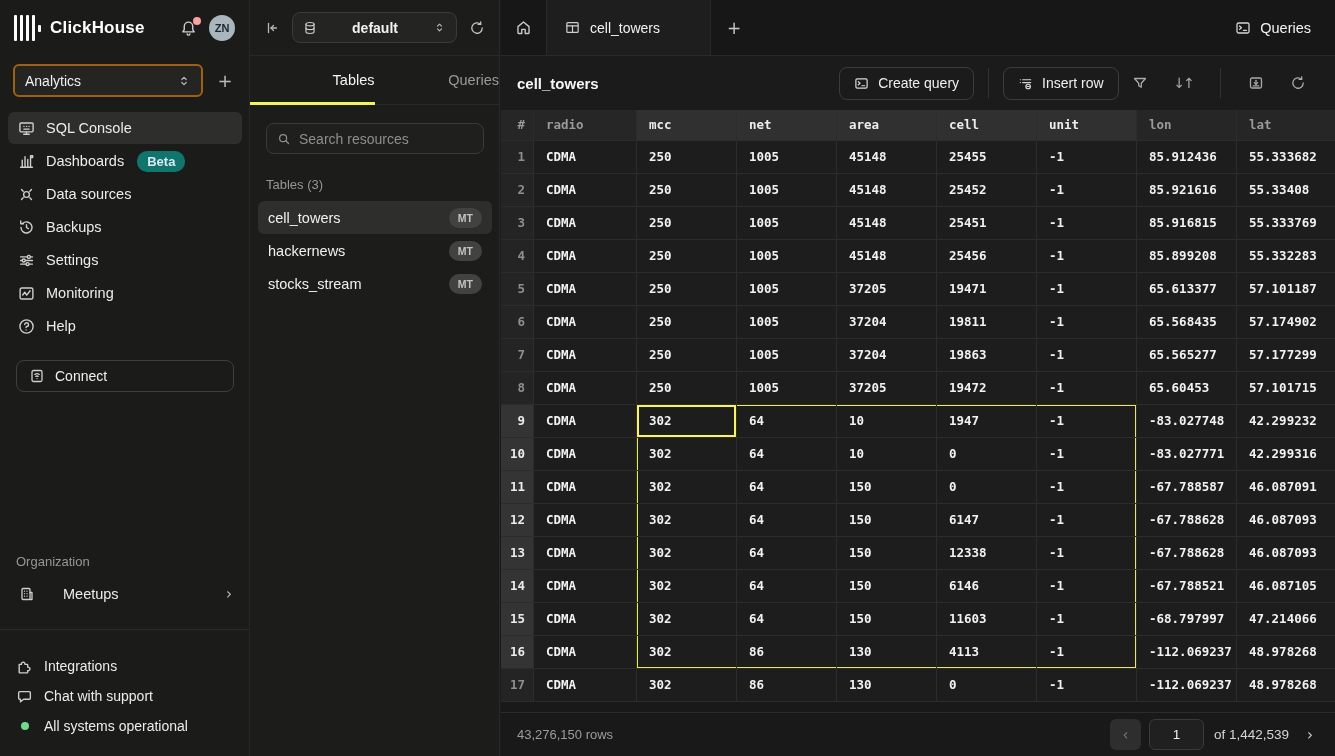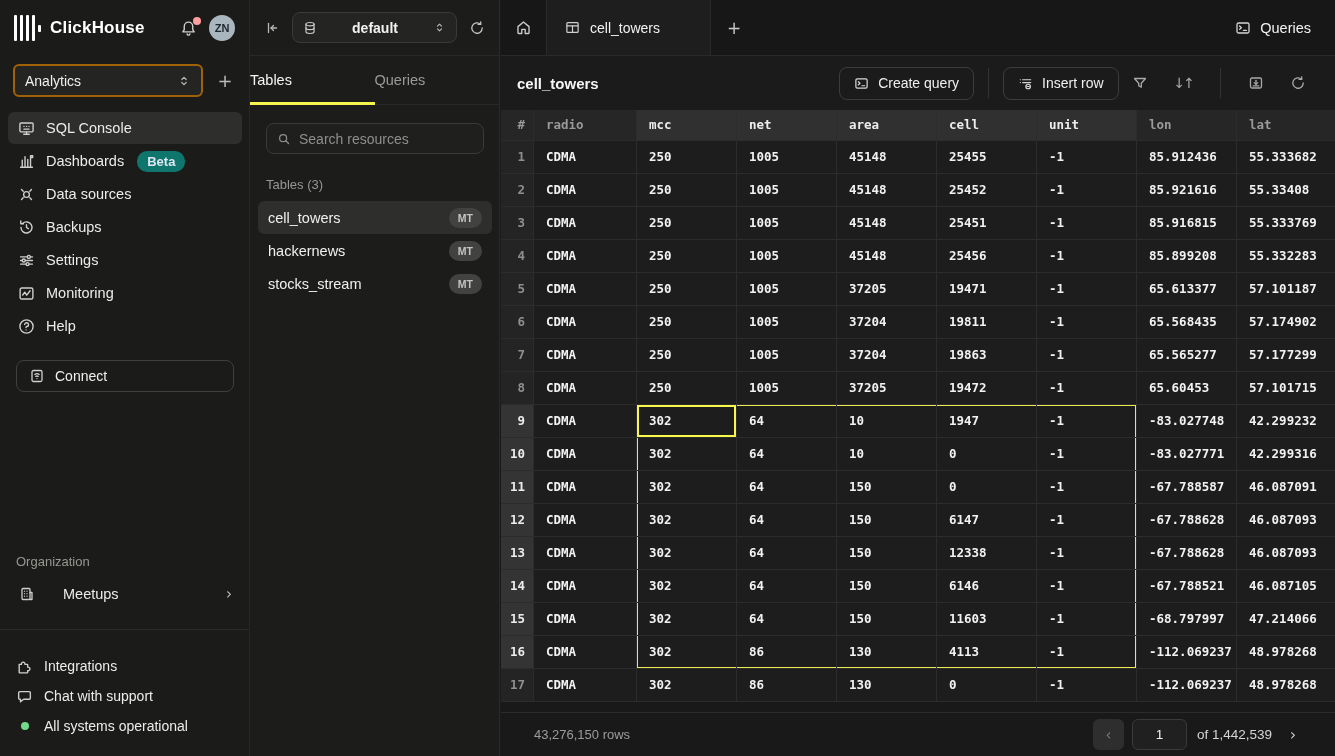--- a/index.html
+++ b/index.html
@@ -50,21 +50,21 @@
 
   
   #explorer { position:absolute; left:250px; top:0; width:250px; height:756px; background:#1c1c1b; border-right:1px solid #2a2a2a; }
   .ex-topbar { position:absolute; left:0; top:0; width:100%; height:56px; display:flex; align-items:center; padding:0 14px; gap:12px; border-bottom:1px solid #282827; }
   .collapse { color:#b9b9b9; }
   .db-select { flex:1; height:31px; background:#242423; border:1px solid #3a3a39; border-radius:8px; display:flex; align-items:center; gap:8px; padding:0 10px; font-size:14px; font-weight:700; color:#f2f2f2; }
   .db-select .lbl { flex:1; text-align:center; }
   .ex-refresh { color:#c4c4c4; }
 
   .ex-tabs { position:absolute; left:0; top:56px; width:100%; height:49px; display:flex; border-bottom:1px solid #282827; }
-  .ex-tab { flex:1; display:flex; align-items:center; justify-content:flex-start; font-size:14.5px; color:#9a9a9a; position:relative; }
+  .ex-tab { flex:1; display:flex; align-items:center; justify-content:flex-end; font-size:14.5px; color:#9a9a9a; position:relative; }
   .ex-tab.active { color:#f5f5f5; }
   .ex-tab.active::after { content:""; position:absolute; left:0; right:0; bottom:-1px; height:3px; background:#f4f54d; }
 
   .ex-content { position:absolute; left:16px; top:105px; width:218px; }
   .new-table-btn { margin-top:19px; width:100%; height:31px; background:#f4f54d; border:none; border-radius:8px; display:flex; align-items:center; justify-content:center; gap:9px; font-size:14px; font-weight:500; color:#141414; }
   .search-box { margin-top:18px; width:100%; height:31px; background:#1f1f1e; border:1px solid #3a3a39; border-radius:8px; display:flex; align-items:center; gap:8px; padding:0 10px; color:#8f8f8f; }
   .search-box input { flex:1; background:transparent; border:none; outline:none; color:#d8d8d8; font-size:14px; font-family:inherit; }
   .search-box input::placeholder { color:#8f8f8f; }
   .ex-section-label { margin-top:23px; font-size:13px; color:#969693; }
   .tbl-list { margin-top:9px; margin-left:-8px; width:234px; }
@@ -97,21 +97,21 @@
   .gr { display:grid; grid-template-columns:33px 103px 100px 100px 100px 100px 100px 100px 98px; }
   .gr > div { height:33px; line-height:32px; border-right:1px solid #2c2c2c; border-bottom:1px solid #2c2c2c; font-family:"DejaVu Sans Mono", monospace; font-size:12.5px; font-weight:700; color:#f2f2f2; padding-left:12px; overflow:hidden; white-space:nowrap; background:#1d1d1d; }
   .gr > div:last-child { border-right:none; }
   .gr.thead > div { height:31px; line-height:30px; background:#262626; color:#9a9a9a; }
   .gr.thead > div.th-sel { background:#303030; color:#ededed; }
   .gr > div.numcell { background:#242424; color:#8f8f8f; text-align:right; padding:0 8px 0 0; }
   .gr > div.numcell.num-sel { background:#343434; color:#ececec; }
   .gr.thead > div.numcell { background:#262626; color:#9a9a9a; }
 
   
-  .statusbar { position:absolute; left:0; top:712px; width:100%; height:44px; background:#191919; border-top:1px solid #2c2c2c; display:flex; align-items:center; padding:0 33px; }
+  .statusbar { position:absolute; left:0; top:712px; width:100%; height:44px; background:#191919; border-top:1px solid #2c2c2c; display:flex; align-items:center; padding:0 16px; }
   .rowcount { font-size:13px; color:#9c9c9c; }
   .sb-spacer { flex:1; }
   .pg-prev { width:31px; height:31px; background:#2e2e2e; border-radius:6px; display:flex; align-items:center; justify-content:center; color:#777; font-size:15px; margin-right:8px; }
   .pg-input { width:55px; height:31px; background:#202020; border:1px solid #3a3a3a; border-radius:6px; color:#f0f0f0; font-size:13.5px; text-align:center; font-family:inherit; margin-right:10px; }
   .pg-total { font-size:13.5px; color:#d5d5d5; margin-right:12px; }
   .pg-next { color:#d5d5d5; font-size:15px; padding:0 6px; }
 </style>
 </head>
 <body>
 

